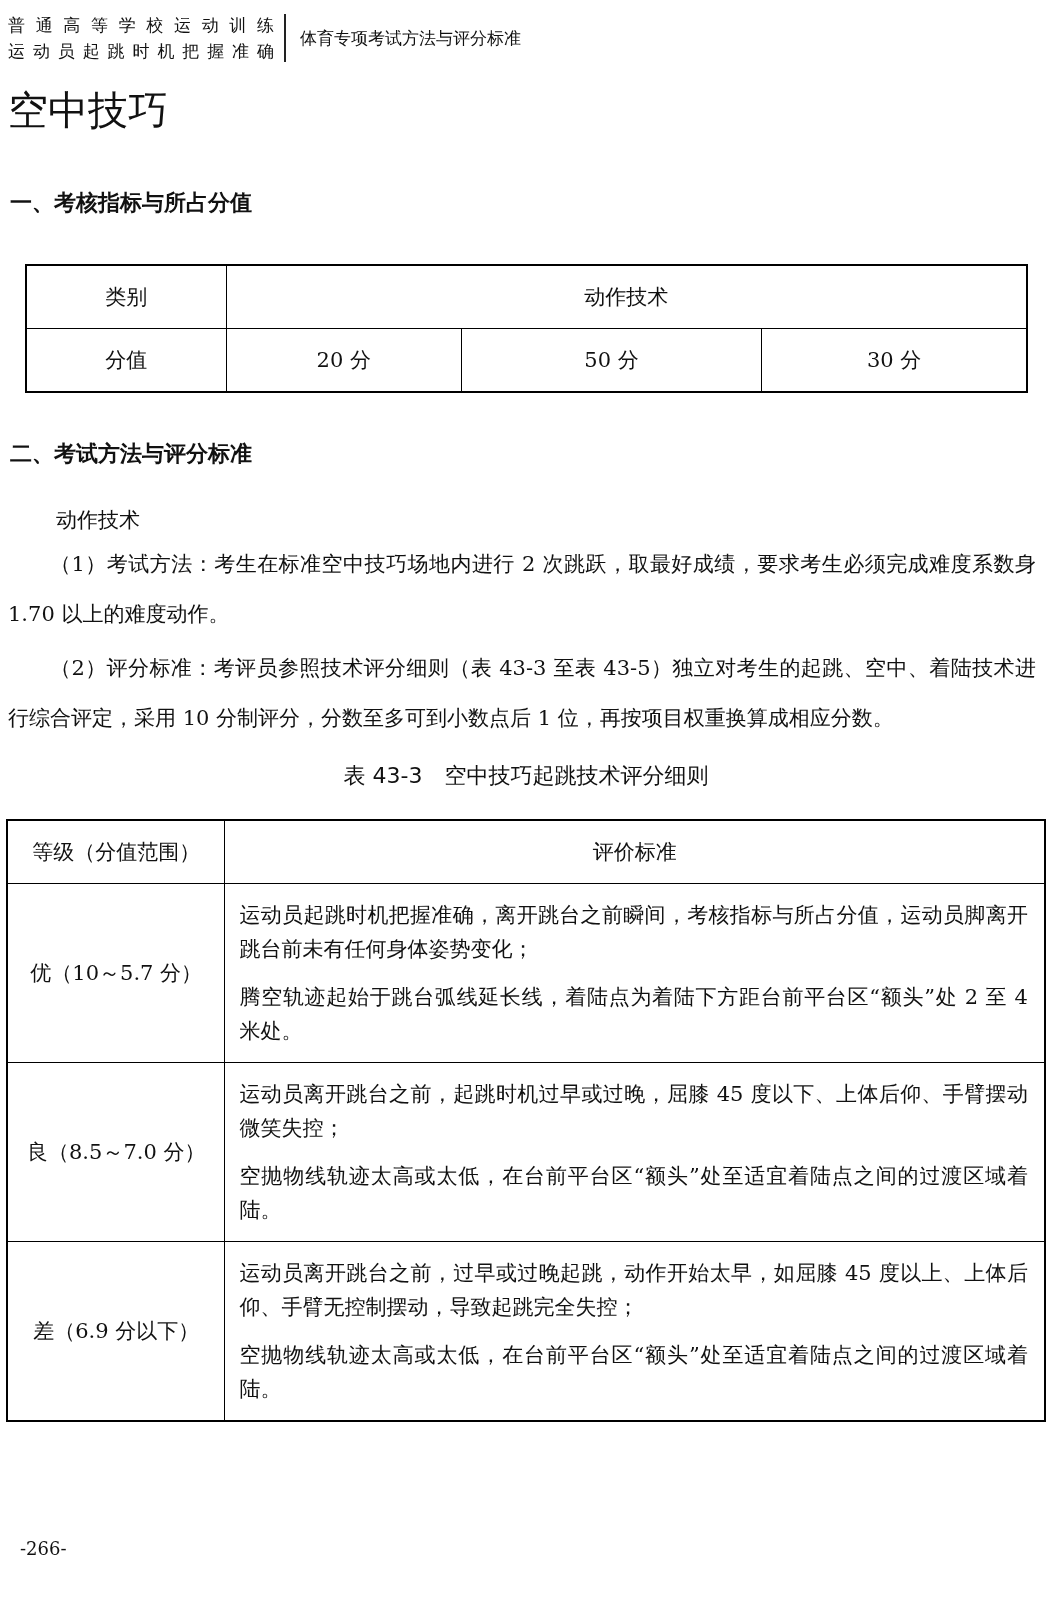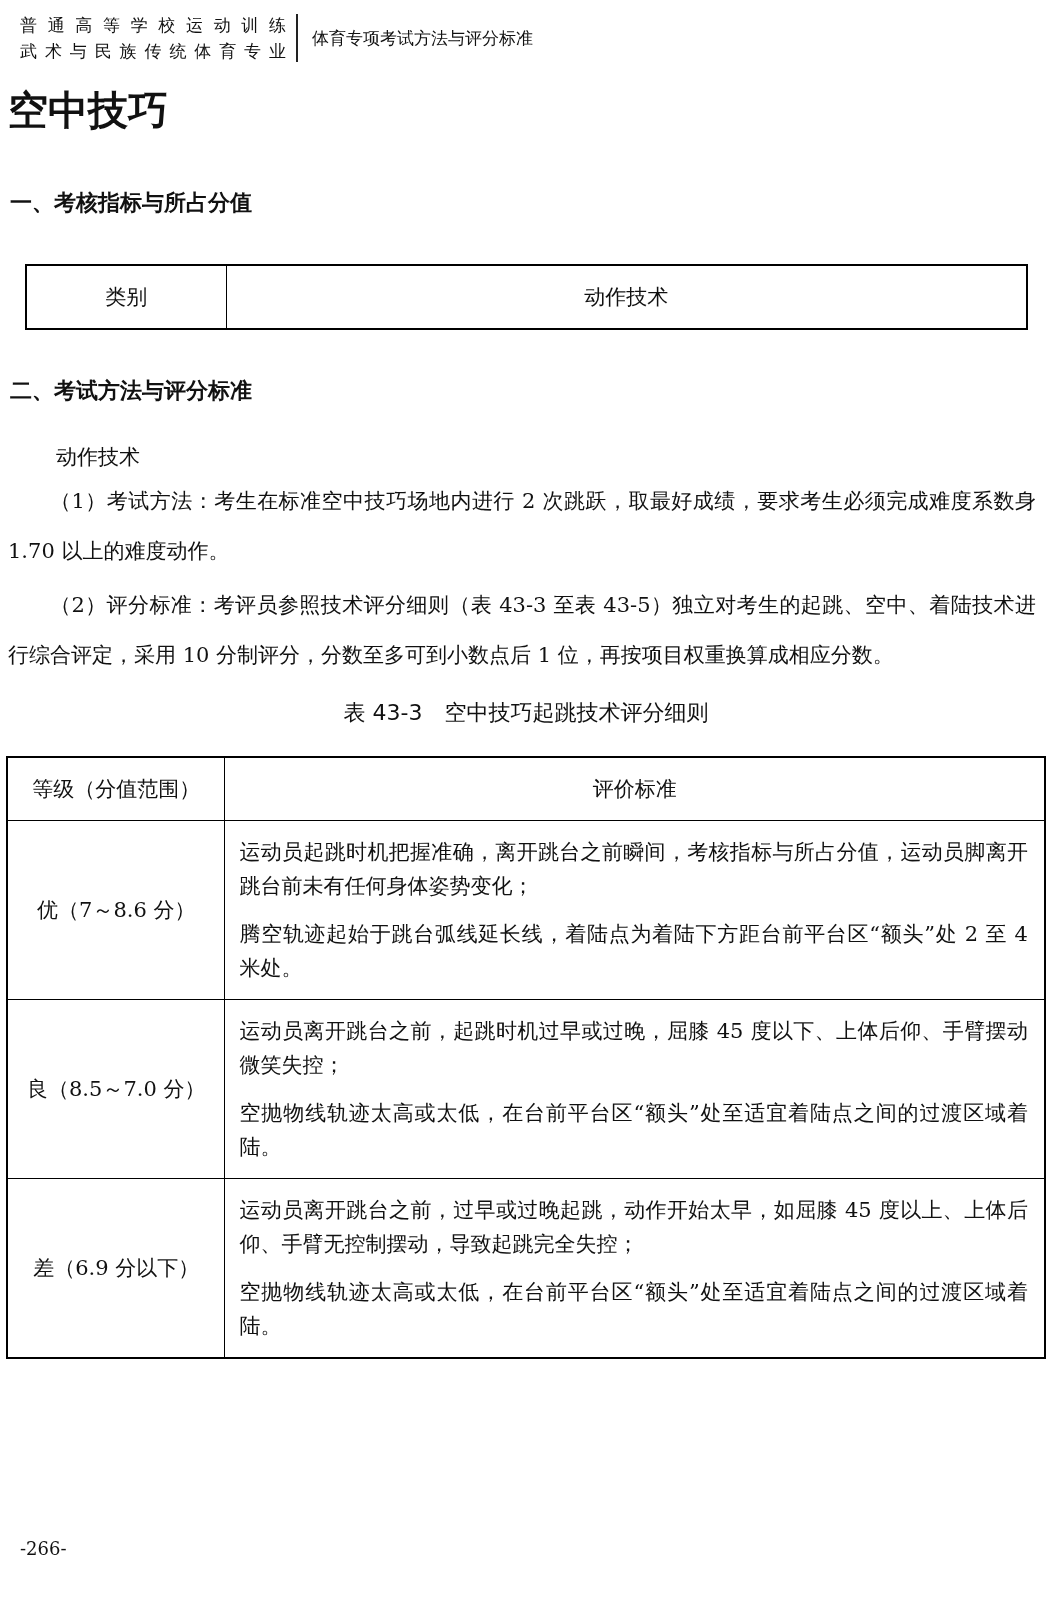--- a/index.html
+++ b/index.html
@@ -12,21 +12,21 @@
   body {
     position: relative;
     width: 1052px;
     min-height: 1600px;
     overflow: hidden;
   }
   
   .running-head {
     display: flex;
     align-items: stretch;
-    margin: 12px 0 0 20px;
+    margin: 12px 0 0 8px;
   }
   .rh-left {
     width: 266px;
     font-size: 17px;
     line-height: 26px;
     text-align: justify;
     text-align-last: justify;
   }
   .rh-divider {
     width: 0;
@@ -35,21 +35,21 @@
   }
   .rh-right {
     align-self: center;
     font-size: 17px;
   }
   
   .page-title {
     margin: 18px 0 8px 8px;
     font-size: 40px;
     line-height: 56px;
-    font-weight: 700;
+    font-weight: 400;
   }
   .sec-heading {
     margin: 52px 0 0 10px;
     font-size: 22px;
     line-height: 30px;
     font-weight: 700;
     font-family: Liberation Mono, monospace;
   }
   .sec-heading.second { margin-top: 48px; }
   
@@ -118,21 +118,21 @@
     top: 1538px;
     font-size: 18px;
   }
 </style>
 </head>
 <body>
 
 <header class="running-head">
   <div class="rh-left">
     <div>普通高等学校运动训练</div>
-    <div>武术与民族传统体育专业</div>
+    <div>运动员起跳时机把握准确</div>
   </div>
   <div class="rh-divider"></div>
   <div class="rh-right">体育专项考试方法与评分标准</div>
 </header>
 
 <h1 class="page-title">空中技巧</h1>
 
 <h2 class="sec-heading">一、考核指标与所占分值</h2>
 
 <table class="score-table">
@@ -140,20 +140,26 @@
     <col style="width:20%">
       <col style="width:23.5%">
       <col style="width:30%">
       <col style="width:26.5%">
   </colgroup>
   <tbody>
     <tr>
       <td>类别</td>
       <td colspan="3">动作技术</td>
     </tr>
+    <tr>
+      <td>分值</td>
+      <td>20 分</td>
+      <td>50 分</td>
+      <td>30 分</td>
+    </tr>
   </tbody>
 </table>
 
 <h2 class="sec-heading second">二、考试方法与评分标准</h2>
 
 <div class="sub-heading">动作技术</div>
 
 <p class="body-para">（1）考试方法：考生在标准空中技巧场地内进行 2 次跳跃，取最好成绩，要求考生必须完成难度系数身 1.70 以上的难度动作。</p>
 <p class="body-para">（2）评分标准：考评员参照技术评分细则（表 43-3 至表 43-5）独立对考生的起跳、空中、着陆技术进行综合评定，采用 10 分制评分，分数至多可到小数点后 1 位，再按项目权重换算成相应分数。</p>
 
@@ -163,21 +169,21 @@
   <colgroup>
     <col style="width:21%">
       <col style="width:79%">
   </colgroup>
   <tbody>
     <tr>
       <th class="hdr">等级（分值范围）</th>
       <th class="hdr">评价标准</th>
     </tr>
     <tr>
-      <td class="rubric-grade">优（7～8.6 分）</td>
+      <td class="rubric-grade">优（10～5.7 分）</td>
       <td class="rubric-desc">
         <p>运动员起跳时机把握准确，离开跳台之前瞬间，考核指标与所占分值，运动员脚离开跳台前未有任何身体姿势变化；</p>
         <p>腾空轨迹起始于跳台弧线延长线，着陆点为着陆下方距台前平台区“额头”处 2 至 4 米处。</p>
       </td>
     </tr>
     <tr>
       <td class="rubric-grade">良（8.5～7.0 分）</td>
       <td class="rubric-desc">
         <p>运动员离开跳台之前，起跳时机过早或过晚，屈膝 45 度以下、上体后仰、手臂摆动微笑失控；</p>
         <p>空抛物线轨迹太高或太低，在台前平台区“额头”处至适宜着陆点之间的过渡区域着陆。</p>

